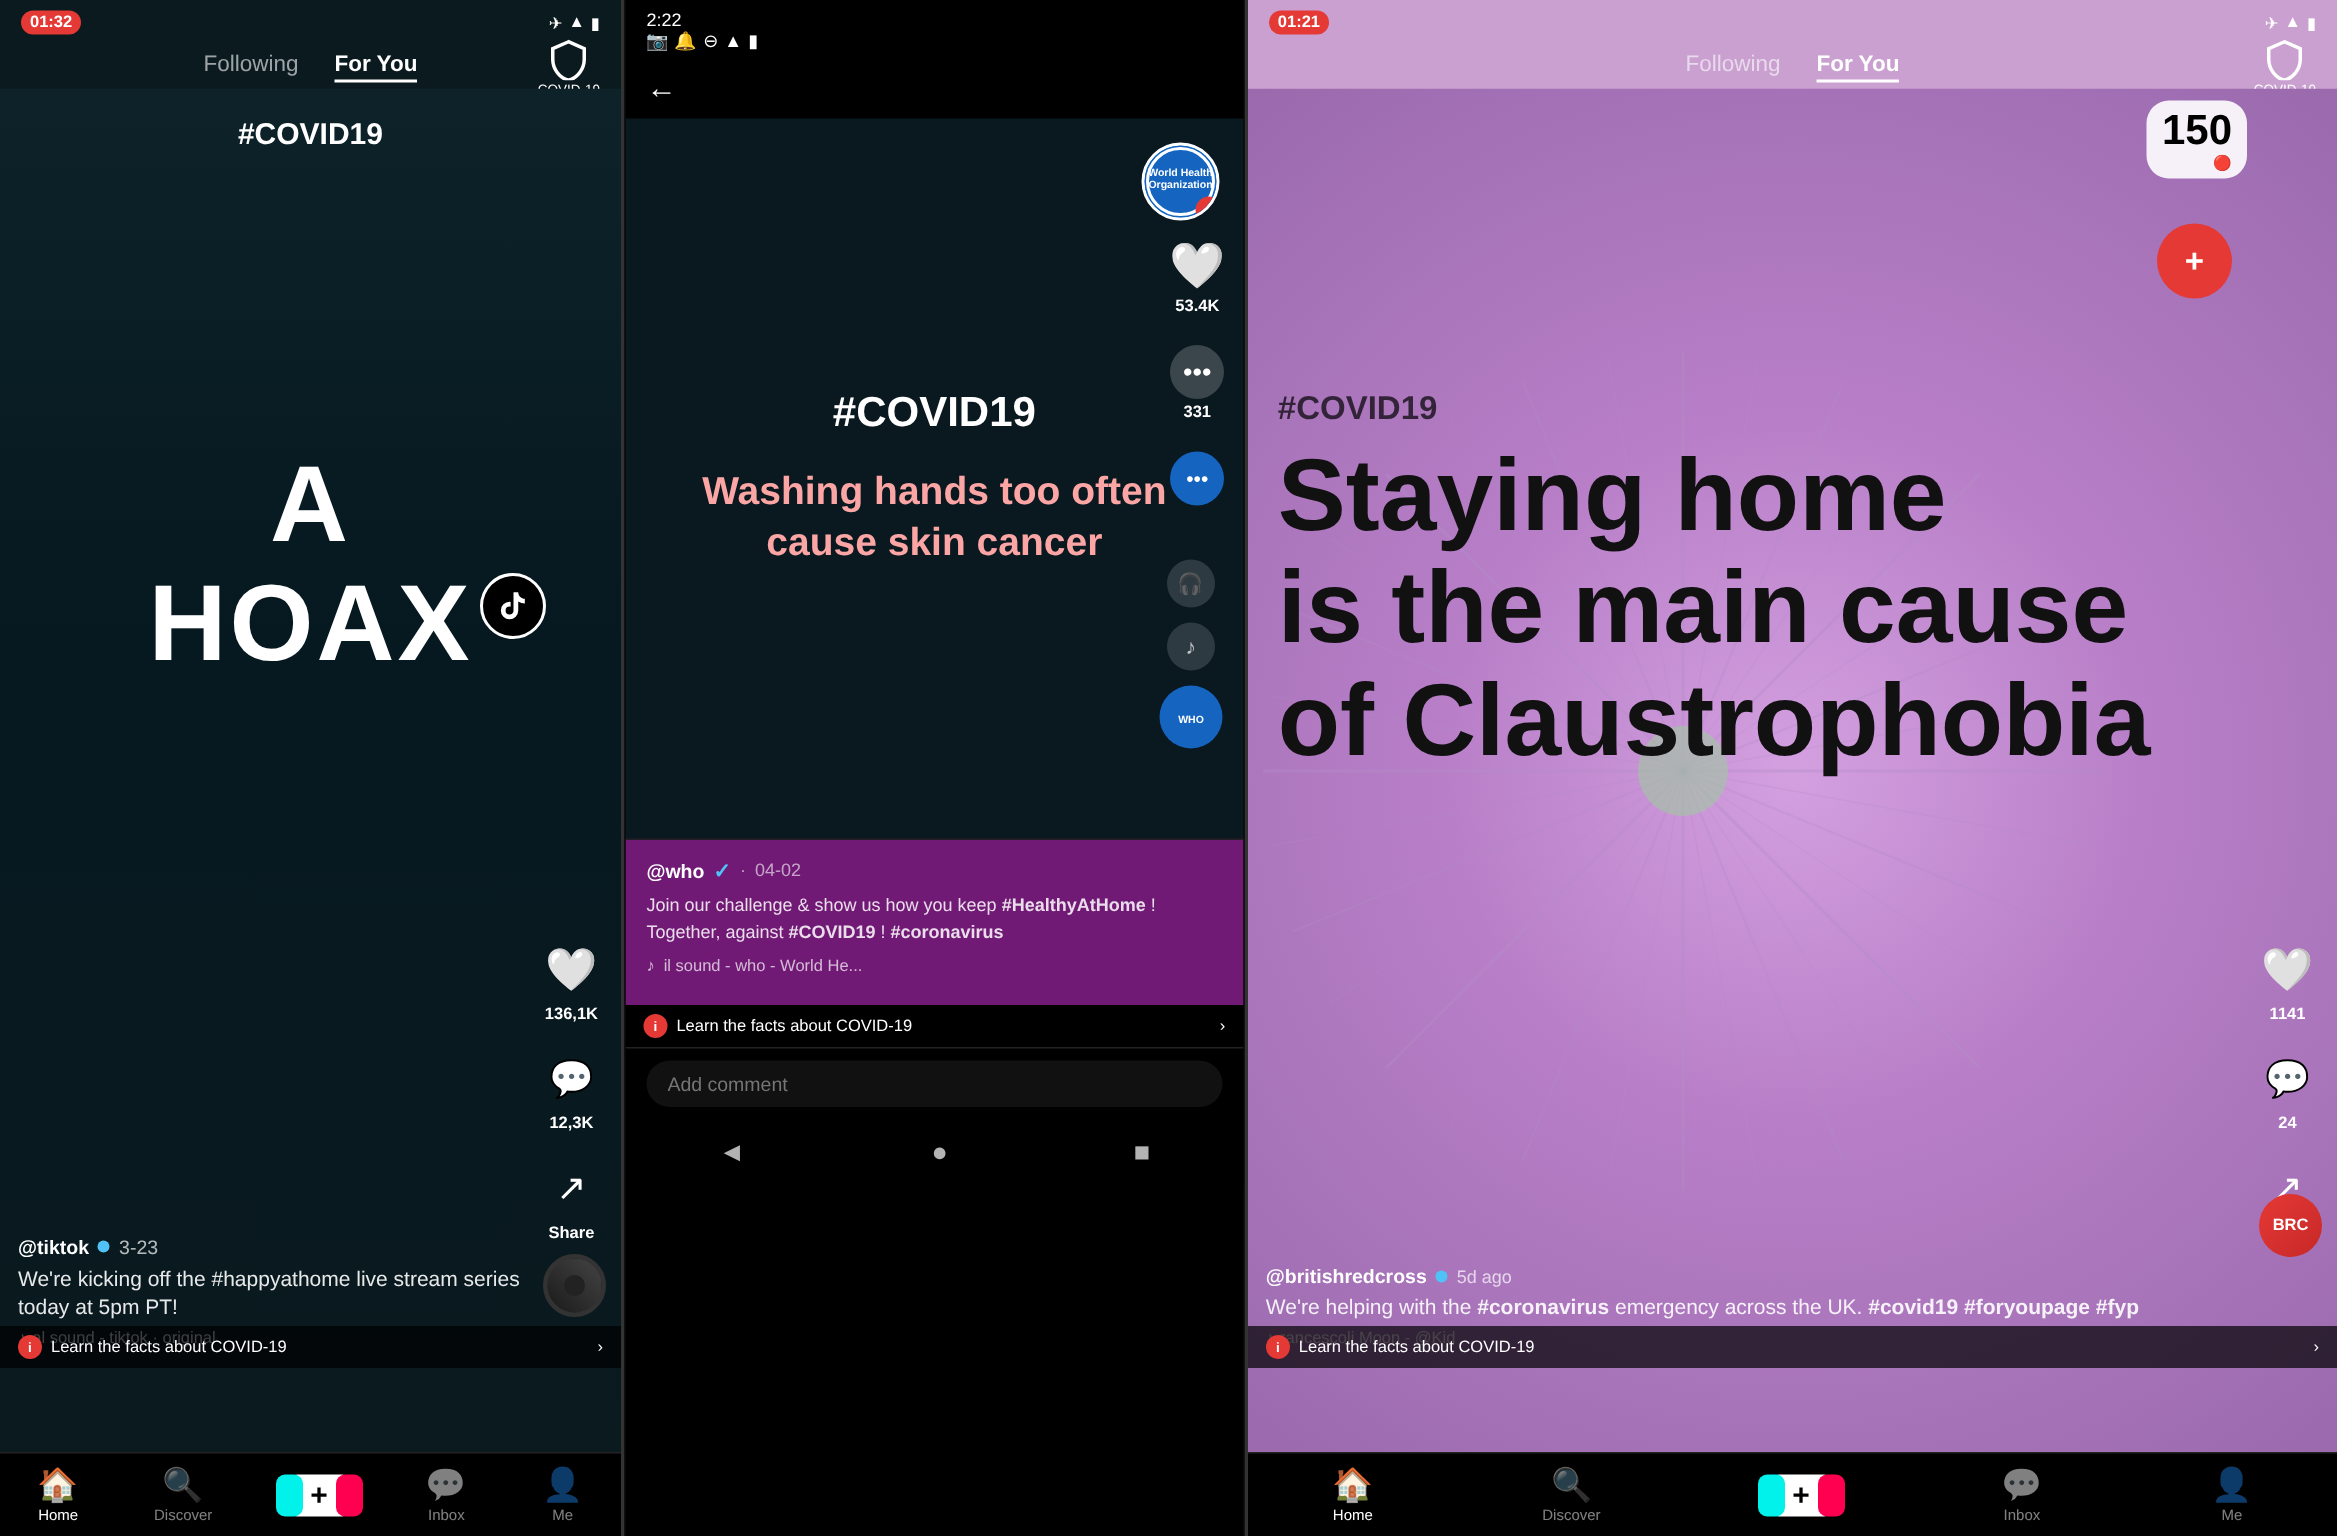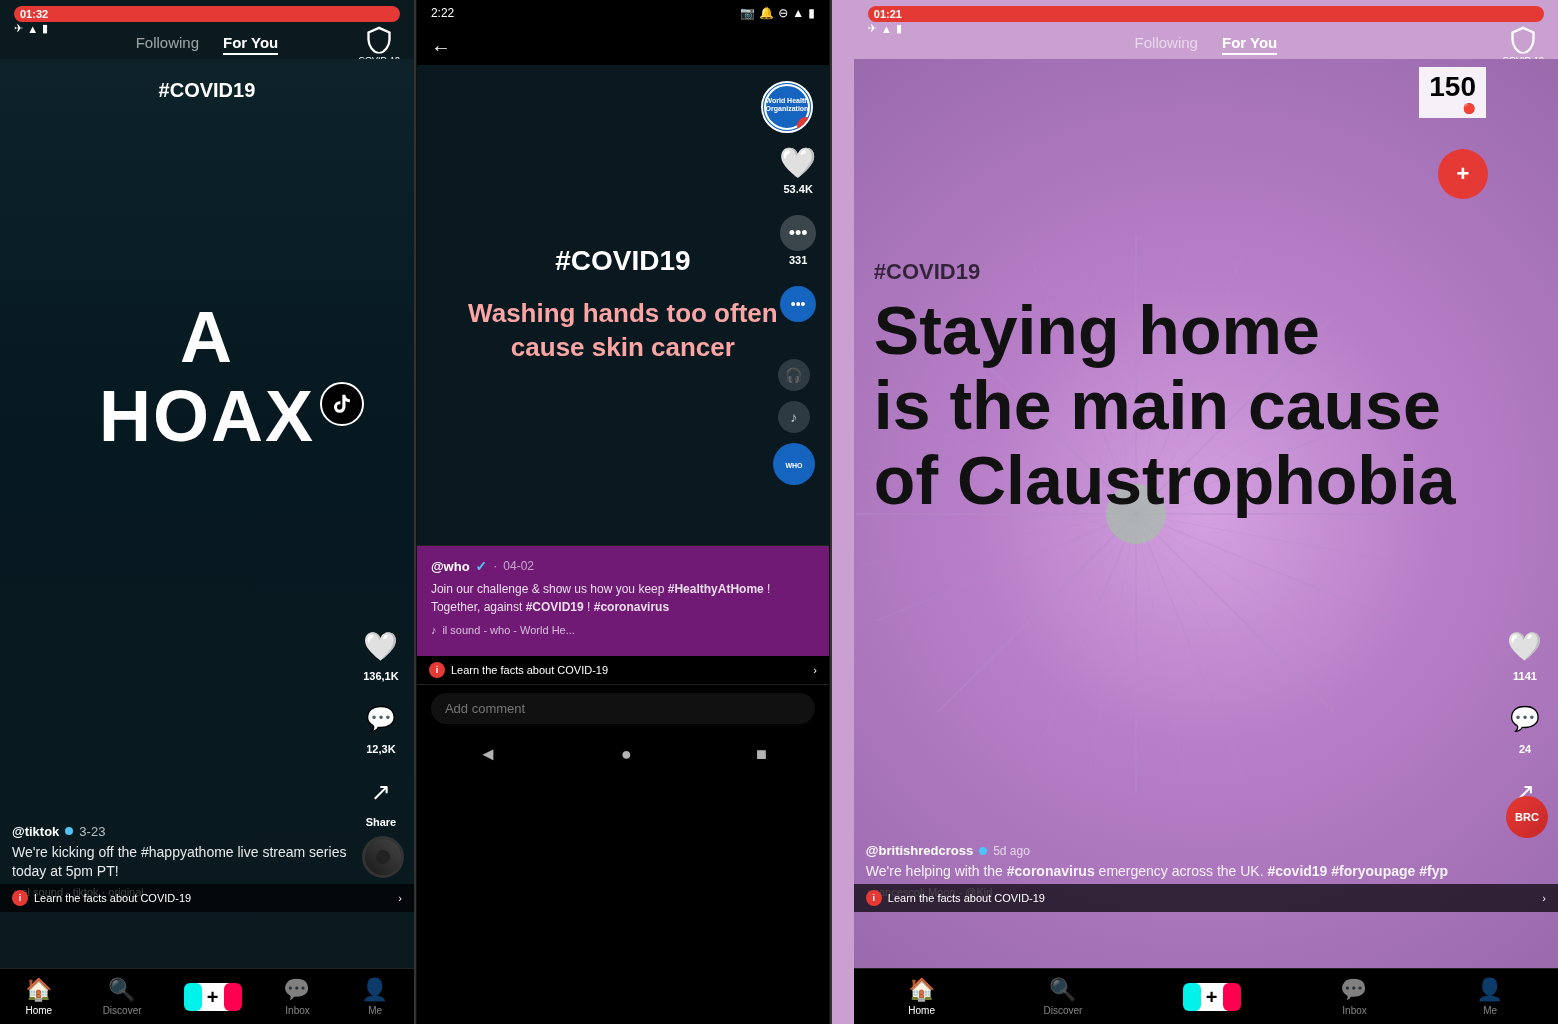--- a/index.html
+++ b/index.html
@@ -25,30 +25,29 @@
     }
     .phone-middle {
       width: 415px;
       background: #000;
       border-left: 1px solid #111;
       border-right: 1px solid #111;
     }
     .phone-right {
       width: 728px;
       background: #c9a0d0;
-      padding-left: 22px;
     }
 
     
     .status-bar {
       display: flex;
+      align-items: center;
       justify-content: space-between;
       padding: 6px 14px;
       height: 30px;
-      flex-direction: column;
     }
     .status-time {
       background: #e53935;
       color: #fff;
       font-size: 11px;
       font-weight: 700;
       padding: 2px 6px;
       border-radius: 10px;
     }
     .status-icons {
@@ -339,20 +338,21 @@
 
     
     .middle-status {
       background: #000;
       padding: 6px 14px;
       display: flex;
       align-items: flex-start;
       justify-content: space-between;
       color: #fff;
       font-size: 12px;
+      flex-direction: column;
     }
     .middle-top-bar {
       background: #000;
       padding: 8px 14px;
       display: flex;
       align-items: center;
       gap: 12px;
     }
     .back-arrow {
       color: #fff;
@@ -554,23 +554,23 @@
       display: flex;
       align-items: center;
       justify-content: center;
       color: #fff;
       font-size: 22px;
       font-weight: 700;
     }
     .number-150 {
       position: absolute;
       top: 8px;
-      right: 72px;
+      right: 60px;
       background: rgba(255,255,255,0.9);
-      border-radius: 0;
+      border-radius: 15px;
       padding: 4px 10px;
       font-size: 28px;
       font-weight: 700;
       color: #000;
     }
 
     
     .separator {
       width: 2px;
       background: #333;

